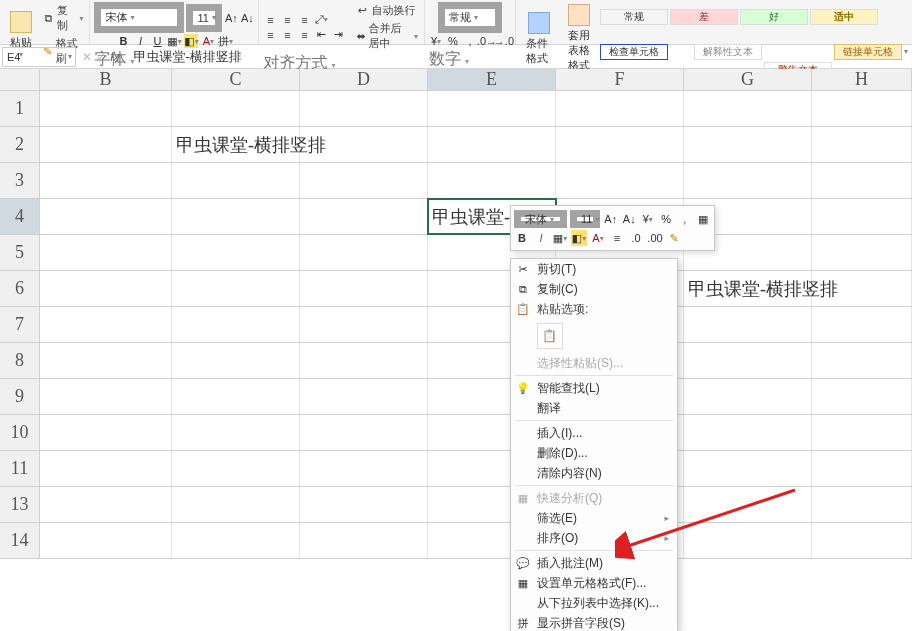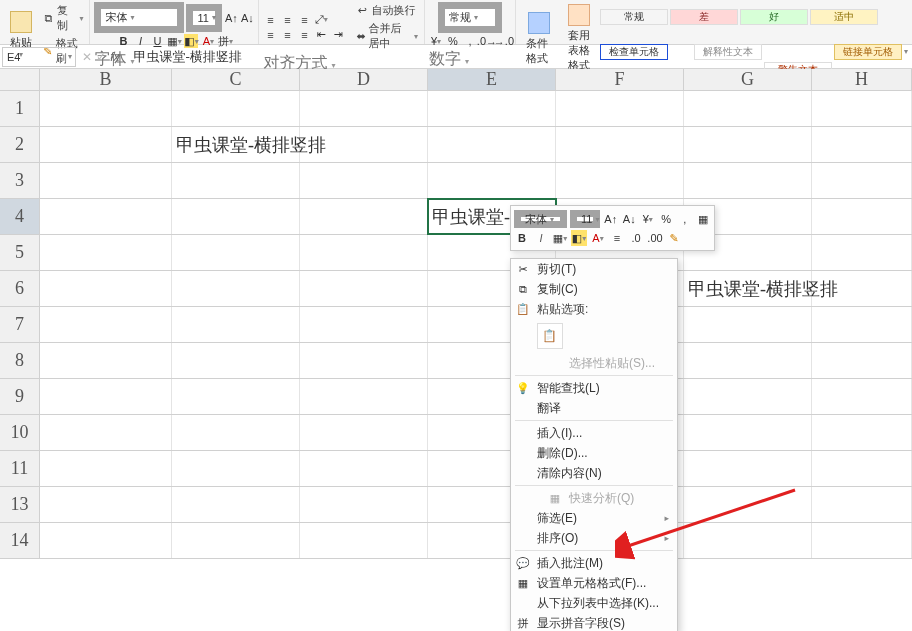--- a/index.html
+++ b/index.html
@@ -22,21 +22,21 @@
 .big-btn { display:flex; flex-direction:column; align-items:center; justify-content:center; padding:2px 6px; cursor:pointer; font-size:11px; }
 .big-btn .bi { width:22px; height:22px; background:#f9d99a; border:1px solid #d0a040; margin-bottom:2px; }
 .big-btn.blue .bi { background:#b5d1ff; border-color:#7da9e0; }
 .big-btn.peach .bi { background:#ffe1c4; border-color:#e0a97d; }
 .dd-sm { font-size:8px; color:#888; }
 
 
 .styles-gallery { display:flex; gap:2px; align-items:center; }
 .style-swatch { width:68px; height:16px; font-size:10px; display:flex; align-items:center; justify-content:center; border:1px solid #ddd; }
 .style-swatch.good { background:#d7ffd7; color:#2a6e2a; }
-.style-swatch.neutral { background:#fff3c2; color:#8a6d00; }
+.style-swatch.neutral { background:#fff3c2; color:#8a6d00;font-weight:bold; }
 .style-swatch.bad { background:#ffd7d7; color:#8a2a2a; }
 .style-swatch.check { background:#fff; color:#333; border:1px solid #1d4ed8; }
 .style-swatch.italic { color:#8a8a8a;margin-left:24px; }
 .style-swatch.warn { color:#b03000;margin-top:36px; }
 .style-swatch.link { background:#fff0c2; color:#a05a00; border-color:#e0c060; }
 
 
 .formula-bar { height:24px; border-bottom:1px solid #d4d4d4; display:flex; align-items:center; background:#fff; }
 .name-box { width:74px; height:20px; border:1px solid #ccc; margin:0 2px; font-size:11px; padding-left:4px; display:flex; align-items:center; }
 .name-box .dd { margin-left:auto; font-size:8px; color:#888; padding-right:3px; }
@@ -68,21 +68,21 @@
 .mt-ico { width:16px; height:16px; display:flex; align-items:center; justify-content:center; font-size:11px; cursor:pointer; }
 .mt-ico.bold { font-weight:bold; }
 .mt-ico.red { color:#c00; }
 .mt-ico.ital { font-style:italic; color:#555; }
 .mt-dd { font-size:8px; color:#888; }
 .brush { color:#d08000; }
 
 
 .ctx { position:absolute; left:510px; top:258px; width:168px; background:#fdfdfd; border:1px solid #c8c8c8; box-shadow:2px 2px 8px rgba(0,0,0,.2); z-index:50; font-size:12px; color:#333; }
 .ctx-item { display:flex; align-items:center; height:20px; padding:0 8px 0 26px; position:relative; cursor:pointer; }
-.ctx-item.disabled { color:#aaa; cursor:default;margin-left:32px; }
+.ctx-item.disabled { color:#aaa; cursor:default; }
 .ctx-item.header { font-weight:normal; color:#444; cursor:default; }
 .ctx-ico { position:absolute; left:5px; width:14px; height:14px; display:flex; align-items:center; justify-content:center; font-size:11px; }
 .ctx-sub { margin-left:auto; font-size:9px; color:#888; }
 .ctx-sep { height:1px; background:#e0e0e0; margin:2px 4px; }
 .ctx-paste-opts { padding:4px 0 4px 26px; }
 .paste-opt { width:26px; height:26px; border:1px solid #ddd; display:inline-flex; align-items:center; justify-content:center; background:#fff; cursor:pointer; }
 
 
 .arrow-svg { position:absolute; left:615px; top:485px; z-index:60; pointer-events:none; }
 </style>

